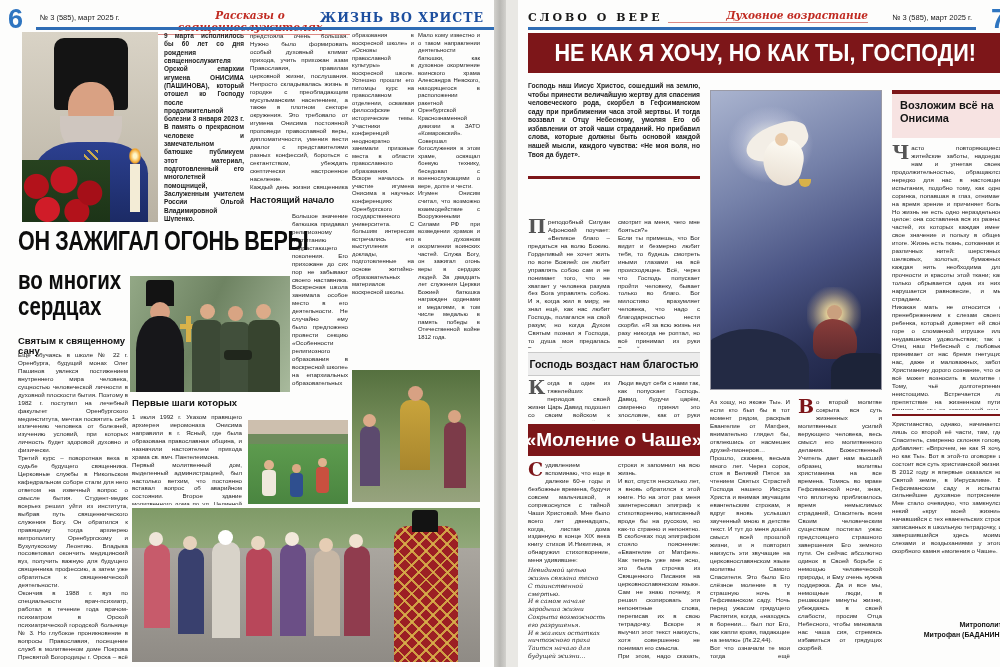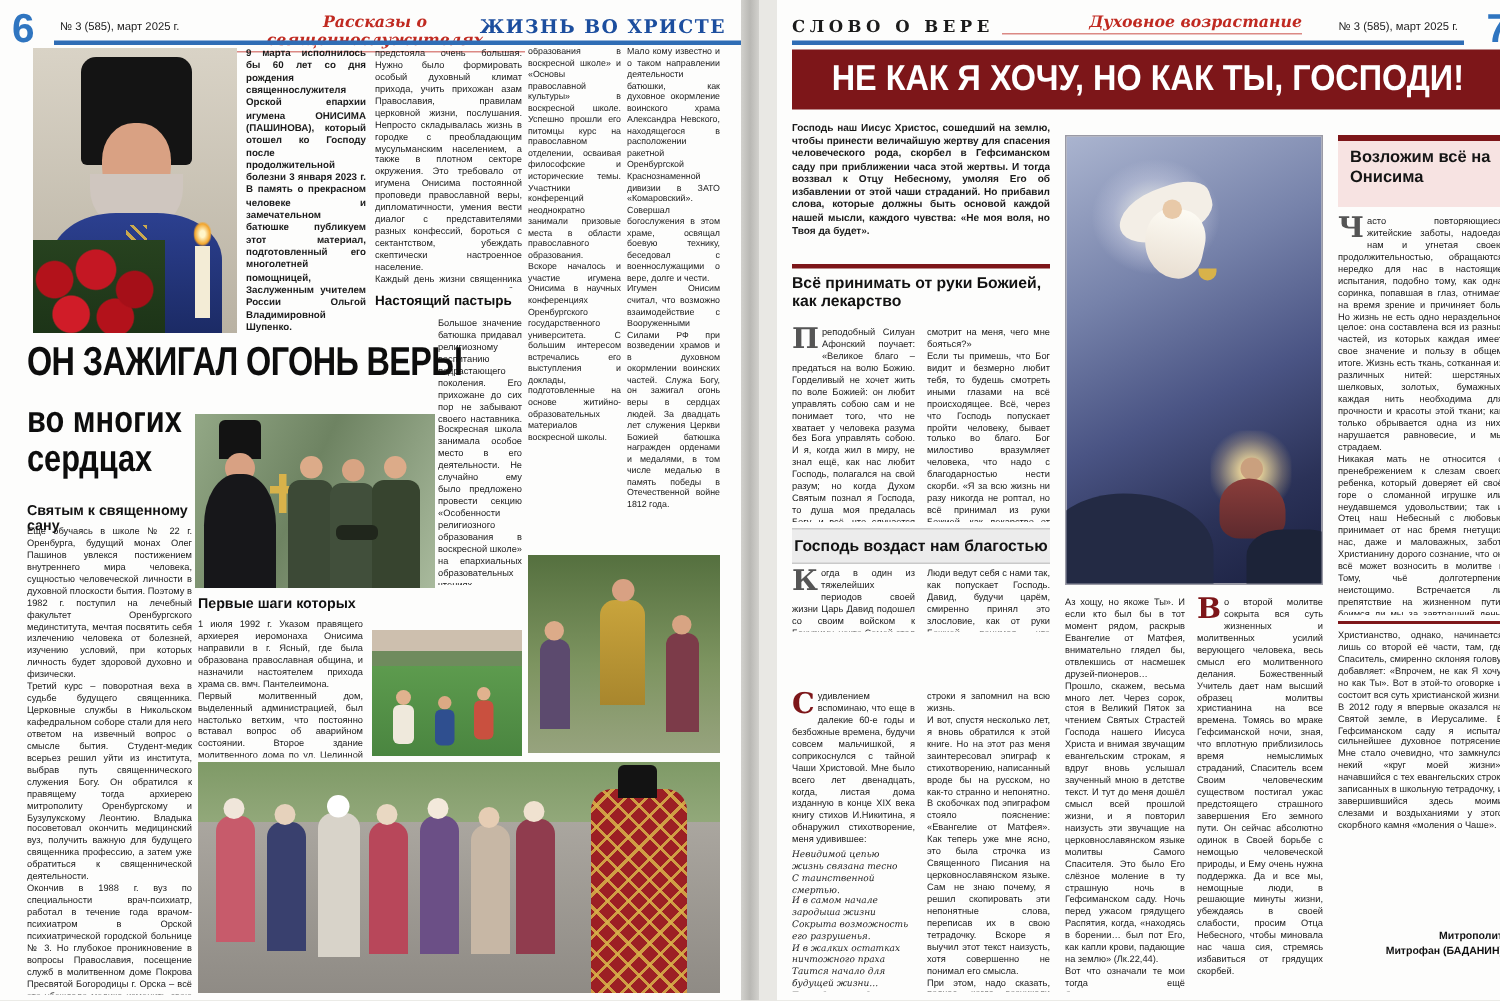--- a/index.html
+++ b/index.html
@@ -67,21 +67,21 @@
       <div class="ab" style="left:-4px;top:128px;width:92px;height:66px;background:radial-gradient(circle at 20% 40%,#b3121b 12px,transparent 13px),radial-gradient(circle at 50% 30%,#c41723 13px,transparent 14px),radial-gradient(circle at 78% 50%,#a50f18 12px,transparent 13px),radial-gradient(circle at 32% 75%,#d01c28 12px,transparent 13px),radial-gradient(circle at 64% 78%,#b3121b 12px,transparent 13px),linear-gradient(#27421f,#1c3317);"></div>
       <div class="ab" style="left:108px;top:132px;width:10px;height:48px;background:#f3ecd6;"></div>
       <div class="ab" style="left:107px;top:116px;width:12px;height:16px;background:radial-gradient(#fff6c9 20%,#f2a52d 60%,transparent 75%);"></div>
     </div>
 
     <div class="t tb" style="left:164px;top:32px;width:80px;height:190px;">9 марта исполнилось бы 60 лет со дня рождения священнослужителя Орской епархии игумена ОНИСИМА (ПАШИНОВА), который отошел ко Господу после продолжительной болезни 3 января 2023 г. В память о прекрасном человеке и замечательном батюшке публикуем этот материал, подготовленный его многолетней помощницей, Заслуженным учителем России Ольгой Владимировной Шупенко.</div>
 
     <div class="t" style="left:250px;top:32px;width:98px;height:160px;">предстояла очень большая. Нужно было формировать особый духовный климат прихода, учить прихожан азам Православия, правилам церковной жизни, послушания. Непросто складывалась жизнь в городке с преобладающим мусульманским населением, а также в плотном секторе окружения. Это требовало от игумена Онисима постоянной проповеди православной веры, дипломатичности, умения вести диалог с представителями разных конфессий, бороться с сектантством, убеждать скептически настроенное население.
 Каждый день жизни священника заполнен до предела: службы, статьи в газете «Ясненский вестник», выступления на радио, проповеди, беседы в разных общественных организациях, крестные ходы, окормление военнослужащих, воскресная школа… А с 1999 года игумена Онисима назначили благочинным Ясненского округа, что добавило новых забот.</div>
 
-    <div class="h2" style="left:250px;top:196px;width:98px;">Настоящий пастырь</div>
+    <div class="h2" style="left:250px;top:196px;width:98px;">Настоящий начало</div>
     <div class="t" style="left:292px;top:212px;width:56px;height:178px;">Большое значение батюшка придавал религиозному воспитанию подрастающего поколения. Его прихожане до сих пор не забывают своего наставника. Воскресная школа занимала особое место в его деятельности. Не случайно ему было предложено провести секцию «Особенности религиозного образования в воскресной школе» на епархиальных образовательных чтениях.</div>
 
     <div class="t t4" style="left:352px;top:32px;width:62px;height:332px;">образования в воскресной школе» и «Основы православной культуры» в воскресной школе. Успешно прошли его питомцы курс на православном отделении, осваивая философские и исторические темы. Участники конференций неоднократно занимали призовые места в области православного образования.
 Вскоре началось и участие игумена Онисима в научных конференциях Оренбургского государственного университета. С большим интересом встречались его выступления и доклады, подготовленные на основе житийно-образовательных материалов воскресной школы.</div>
     <div class="t t4" style="left:418px;top:32px;width:62px;height:332px;">Мало кому известно и о таком направлении деятельности батюшки, как духовное окормление воинского храма Александра Невского, находящегося в расположении ракетной Оренбургской Краснознаменной дивизии в ЗАТО «Комаровский». Совершал богослужения в этом храме, освящал боевую технику, беседовал с военнослужащими о вере, долге и чести.
 Игумен Онисим считал, что возможно взаимодействие с Вооруженными Силами РФ при возведении храмов и в духовном окормлении воинских частей. Служа Богу, он зажигал огонь веры в сердцах людей. За двадцать лет служения Церкви Божией батюшка награжден орденами и медалями, в том числе медалью в память победы в Отечественной войне 1812 года.</div>
 
     <div class="hl1" style="left:18px;top:226px;">ОН ЗАЖИГАЛ ОГОНЬ ВЕРЫ</div>
     <div class="hl2" style="left:18px;top:268px;">во многих
 сердцах</div>
@@ -186,31 +186,33 @@
 Никакая мать не относится с пренебрежением к слезам своего ребенка, который доверяет ей своё горе о сломанной игрушке или неудавшемся удовольствии; так и Отец наш Небесный с любовью принимает от нас бремя гнетущих нас, даже и маловажных, забот. Христианину дорого сознание, что он всё может возносить в молитве к Тому, чьё долготерпение неистощимо. Встречается ли препятствие на жизненном пути, боимся ли мы за завтрашний день, расстроилась ли семейная жизнь или наш труд нам непосилен: возложим всё на Господа с полною верою получить от Него и помощь, и поддержку.</span></div>
     <div class="rule-dark" style="left:374px;top:414px;width:110px;"></div>
     <div class="t" style="left:374px;top:420px;width:110px;height:196px;">Христианство, однако, начинается лишь со второй её части, там, где Спаситель, смиренно склоняя голову, добавляет: «Впрочем, не как Я хочу, но как Ты». Вот в этой-то оговорке и состоит вся суть христианской жизни.
 В 2012 году я впервые оказался на Святой земле, в Иерусалиме. В Гефсиманском саду я испытал сильнейшее духовное потрясение. Мне стало очевидно, что замкнулся некий «круг моей жизни», начавшийся с тех евангельских строк, записанных в школьную тетрадочку, и завершившийся здесь моими слезами и воздыханиями у этого скорбного камня «моления о Чаше».</div>
     <div class="ab sig" style="left:374px;top:620px;width:110px;">
       <div>Митрополит</div>
       <div>Митрофан (БАДАНИН)</div>
     </div>
 
     <div class="s1rule" style="left:10px;top:176px;width:172px;"></div>
-    <div class="s1h" style="left:10px;top:183px;width:172px;">Всё принимать от руки Божией, как лекарство</div>
     <div class="t" style="left:10px;top:218px;width:82px;height:130px;"><span class="dc">П</span><span>реподобный Силуан Афонский поучает: «Великое благо – предаться на волю Божию. Горделивый не хочет жить по воле Божией: он любит управлять собою сам и не понимает того, что не хватает у человека разума без Бога управлять собою. И я, когда жил в миру, не знал ещё, как нас любит Господь, полагался на свой разум; но когда Духом Святым познал я Господа, то душа моя предалась Богу, и всё, что случается со мною скорбного, принимаю и говорю: Господь</span></div>
     <div class="t" style="left:100px;top:218px;width:82px;height:130px;">смотрит на меня, чего мне бояться?»
 Если ты примешь, что Бог видит и безмерно любит тебя, то будешь смотреть иными глазами на всё происходящее. Всё, через что Господь попускает пройти человеку, бывает только во благо. Бог милостиво вразумляет человека, что надо с благодарностью нести скорби. «Я за всю жизнь ни разу никогда не роптал, но всё принимал из руки Божией, как лекарство от Бога, да благодарил Бога, и потому мне Господь легко нести скорби».</div>
 
     <div class="s2band" style="left:10px;top:352px;width:172px;height:22px;">
         <span>Господь воздаст нам благостью</span>
       </div>
     <div class="t" style="left:10px;top:379px;width:82px;height:42px;"><span class="dc">К</span><span>огда в один из тяжелейших периодов своей жизни Царь Давид подошел со своим войском к Бахуриму, некто Семей стал злословить его и кидать в него камнями. Воины хотели наказать дерзкого, но Царь запретил им, сказав: «Оставьте его, пусть злословит, ибо Господь повелел ему».</span></div>
     <div class="t" style="left:100px;top:379px;width:82px;height:42px;">Люди ведут себя с нами так, как попускает Господь. Давид, будучи царём, смиренно принял это злословие, как от руки Божией, понимая, что терпеливое перенесение скорби привлекает благословение и милость Божию.</div>
 
+    <div class="banner banner2" style="left:10px;top:424px;width:172px;height:32px;">
+      <span class="bt2">«Моление о Чаше»</span>
+    </div>
     <div class="t" style="left:10px;top:461px;width:82px;height:200px;"><span class="dc dc-red">С</span><span>удивлением вспоминаю, что еще в далекие 60-е годы и безбожные времена, будучи совсем мальчишкой, я соприкоснулся с тайной Чаши Христовой. Мне было всего лет двенадцать, когда, листая дома изданную в конце XIX века книгу стихов И.Никитина, я обнаружил стихотворение, меня удивившее:</span><div class="poem">Невидимой цепью
 жизнь связана тесно
 С таинственной смертью.
 И в самом начале зародыша жизни
 Сокрыта возможность
 его разрушенья.
 И в жалких остатках ничтожного праха
 Таится начало для будущей жизни…
 Так годы проходят и целые веки,
 И всё поглощает могущество смерти,

